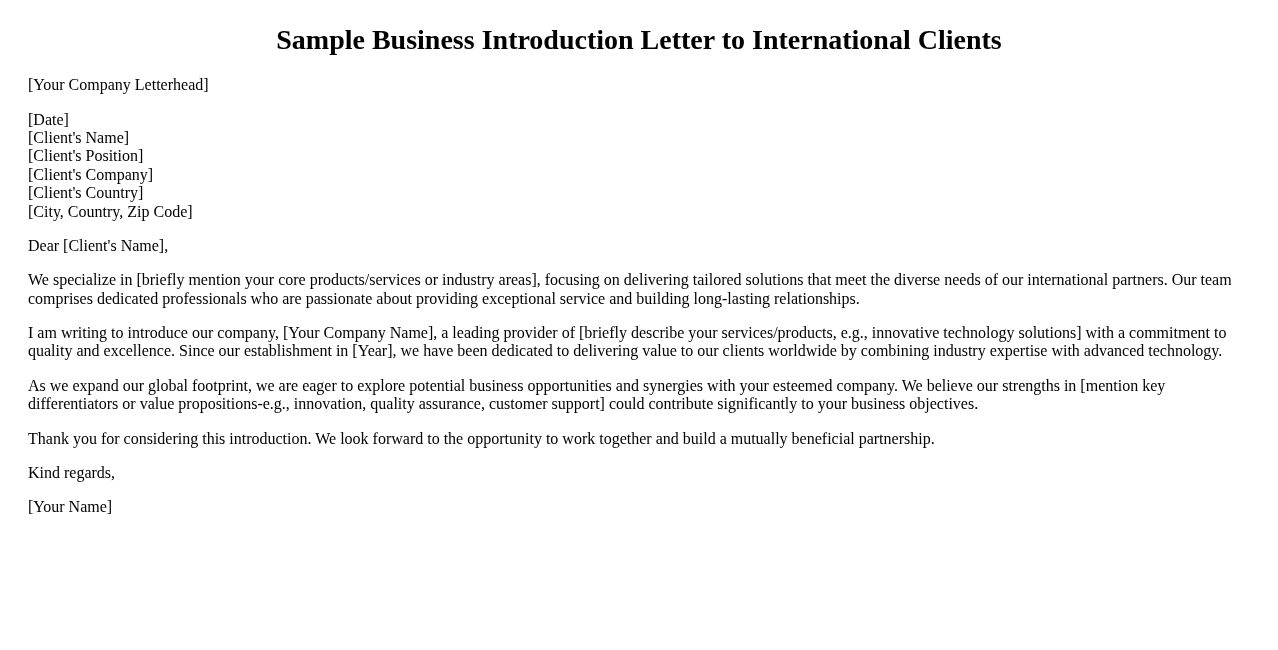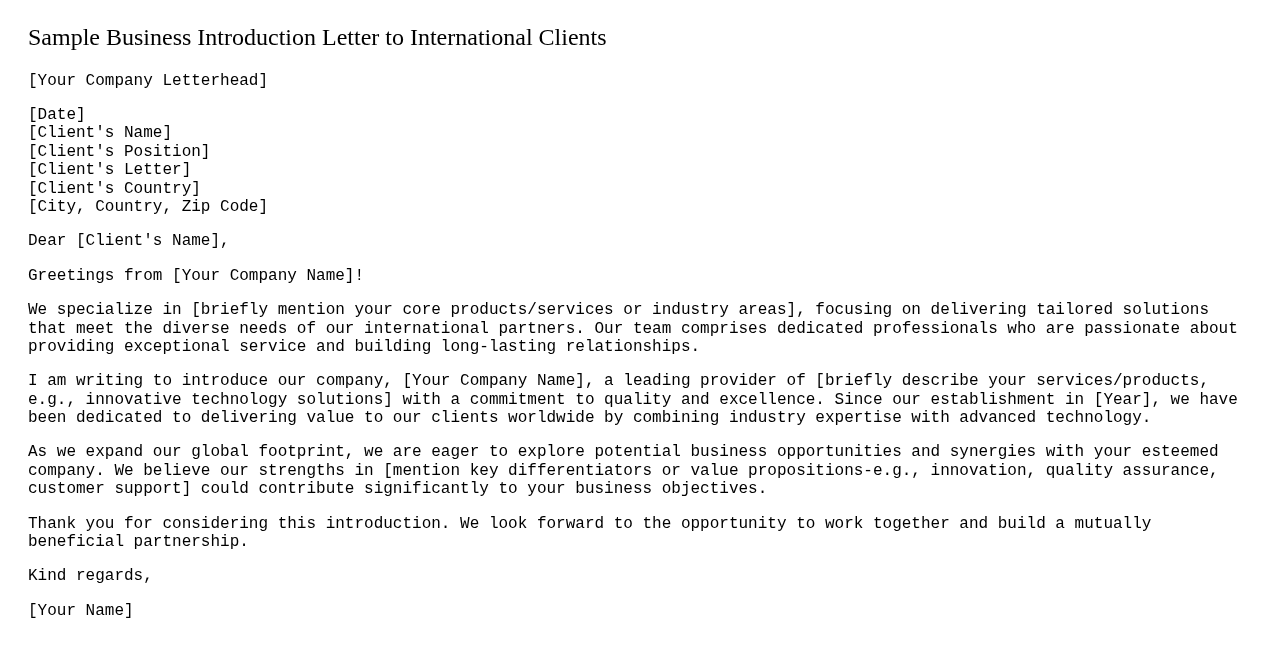--- a/index.html
+++ b/index.html
@@ -14,51 +14,50 @@
     overflow: hidden;
     box-sizing: border-box;
     background: #ffffff;
     color: #000000;
     font-family: "Liberation Serif", "DejaVu Serif", serif;
     font-size: 16px;
     line-height: 1.15;
     padding: 24px 28px 0 28px;
   }
   .title {
-    font-size: 24px;
-    font-weight: normal;
+    font-size: 28px;
+    font-weight: bold;
     line-height: 1.15;
     margin: 0 0 20px 0;
+    text-align: center;
   }
   .page p {
     margin: 16px 0;
-    font-family: Liberation Mono, monospace;
   }
 </style>
 </head>
 <body>
 
 <div class="page">
 
   <h1 class="title">Sample Business Introduction Letter to International Clients</h1>
 
   <p>[Your Company Letterhead]</p>
 
   <p>
     <span>[Date]</span><br>
     <span>[Client's Name]</span><br>
     <span>[Client's Position]</span><br>
-    <span>[Client's Letter]</span><br>
+    <span>[Client's Company]</span><br>
     <span>[Client's Country]</span><br>
     <span>[City, Country, Zip Code]</span>
   </p>
 
   <p>Dear [Client's Name],</p>
 
-  <p>Greetings from [Your Company Name]!</p>
 
   <p>We specialize in [briefly mention your core products/services or industry areas], focusing on delivering tailored solutions that meet the diverse needs of our international partners. Our team comprises dedicated professionals who are passionate about providing exceptional service and building long-lasting relationships.</p>
 
   <p>I am writing to introduce our company, [Your Company Name], a leading provider of [briefly describe your services/products, e.g., innovative technology solutions] with a commitment to quality and excellence. Since our establishment in [Year], we have been dedicated to delivering value to our clients worldwide by combining industry expertise with advanced technology.</p>
 
   <p>As we expand our global footprint, we are eager to explore potential business opportunities and synergies with your esteemed company. We believe our strengths in [mention key differentiators or value propositions-e.g., innovation, quality assurance, customer support] could contribute significantly to your business objectives.</p>
 
 
 
   <p>Thank you for considering this introduction. We look forward to the opportunity to work together and build a mutually beneficial partnership.</p>

